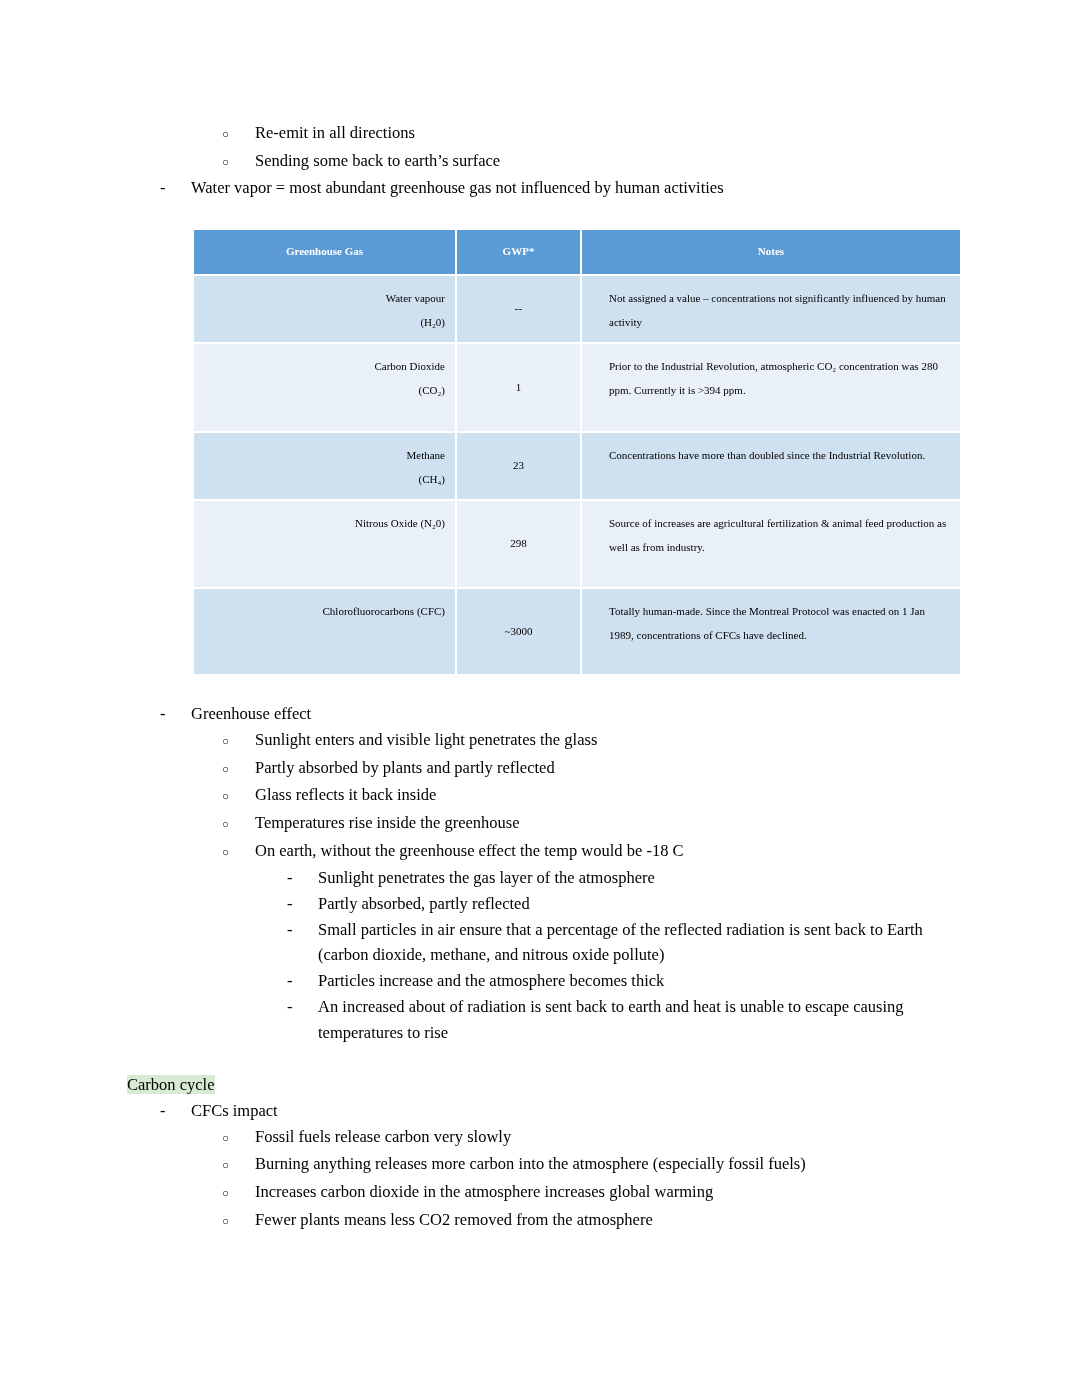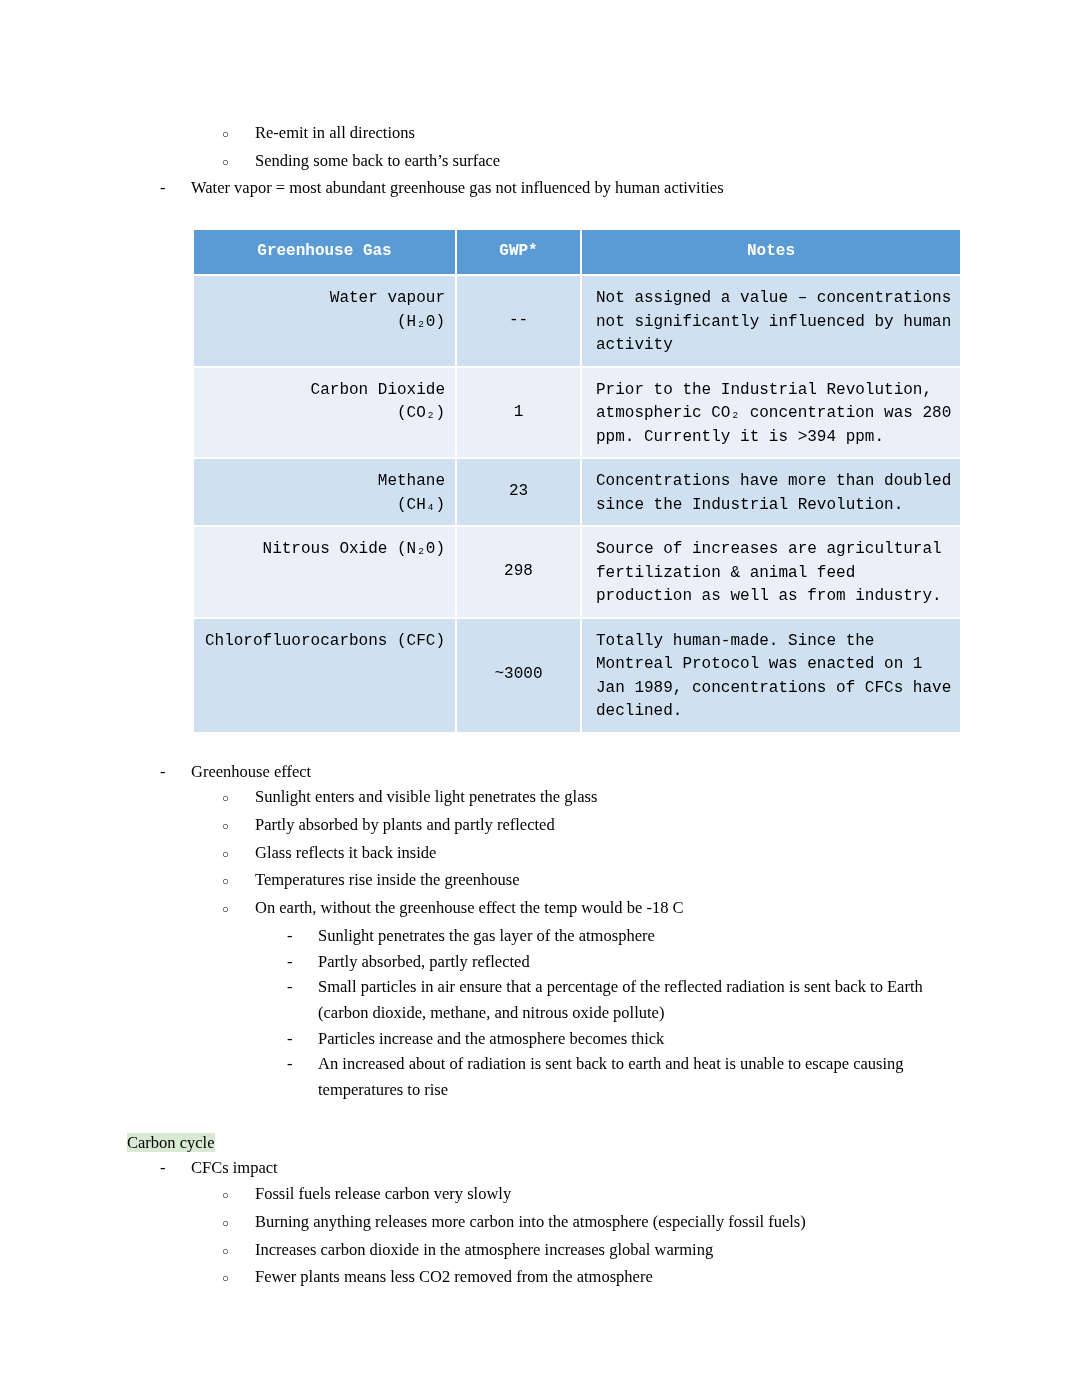--- a/index.html
+++ b/index.html
@@ -27,43 +27,43 @@
   .underline { }
   .hl-green { background: var(--highlight-green, #d9ead3); }
   .heading-line { padding-left: 127px; line-height: 25.7px; }
 
   
   .gtable {
     margin: 27px 0 0 192px;
     width: 768px;
     table-layout: fixed;
     border-collapse: collapse;
-    font-family: Liberation Mono, monospace;
-    font-size: 16px;
+    font-family: Liberation Serif, serif;
+    font-size: 11px;
     line-height: 23.5px;
   }
   .c1 { width: 263px; } .c2 { width: 125px; } .c3 { width: 380px; }
   .gtable th, .gtable td { border: 2px solid var(--table-grid, #ffffff); }
   .gtable th {
     background: var(--table-header-bg, #5b9bd5);
     color: var(--table-header-text, #ffffff);
     font-weight: bold;
     text-align: center;
     vertical-align: middle;
     height: 46px;
     padding: 4px 6px;
   }
   .gtable td { vertical-align: top; padding: 11px 10px 8px; }
   .gtable td.gas { text-align: right; }
   .gtable td.gwp { vertical-align: middle; text-align: center; padding-top: 0; padding-bottom: 0; }
-  .gtable td.notes { text-align: left; padding-left: 14px; padding-right: 8px; margin-left: 20px; }
+  .gtable td.notes { text-align: left; padding-left: 27px; padding-right: 8px; margin-left: 20px; }
   .gtable tbody tr:nth-child(odd)  td { background: var(--table-row-dark, #cfe0f0); }
   .gtable tbody tr:nth-child(even) td { background: var(--table-row-light, #e9f0f8); }
   .r1 { height: 65px; } .r2 { height: 89px; } .r3 { height: 62px; }
-  .r4 { height: 70px; } .r5 { height: 87px; }
+  .r4 { height: 88px; } .r5 { height: 87px; }
 
   .sec-greenhouse { margin-top: 25px; }
   .sec-carbon { margin-top: 27px; }
 </style>
 </head>
 <body>
 
 <main class="doc">
 
   <section>

